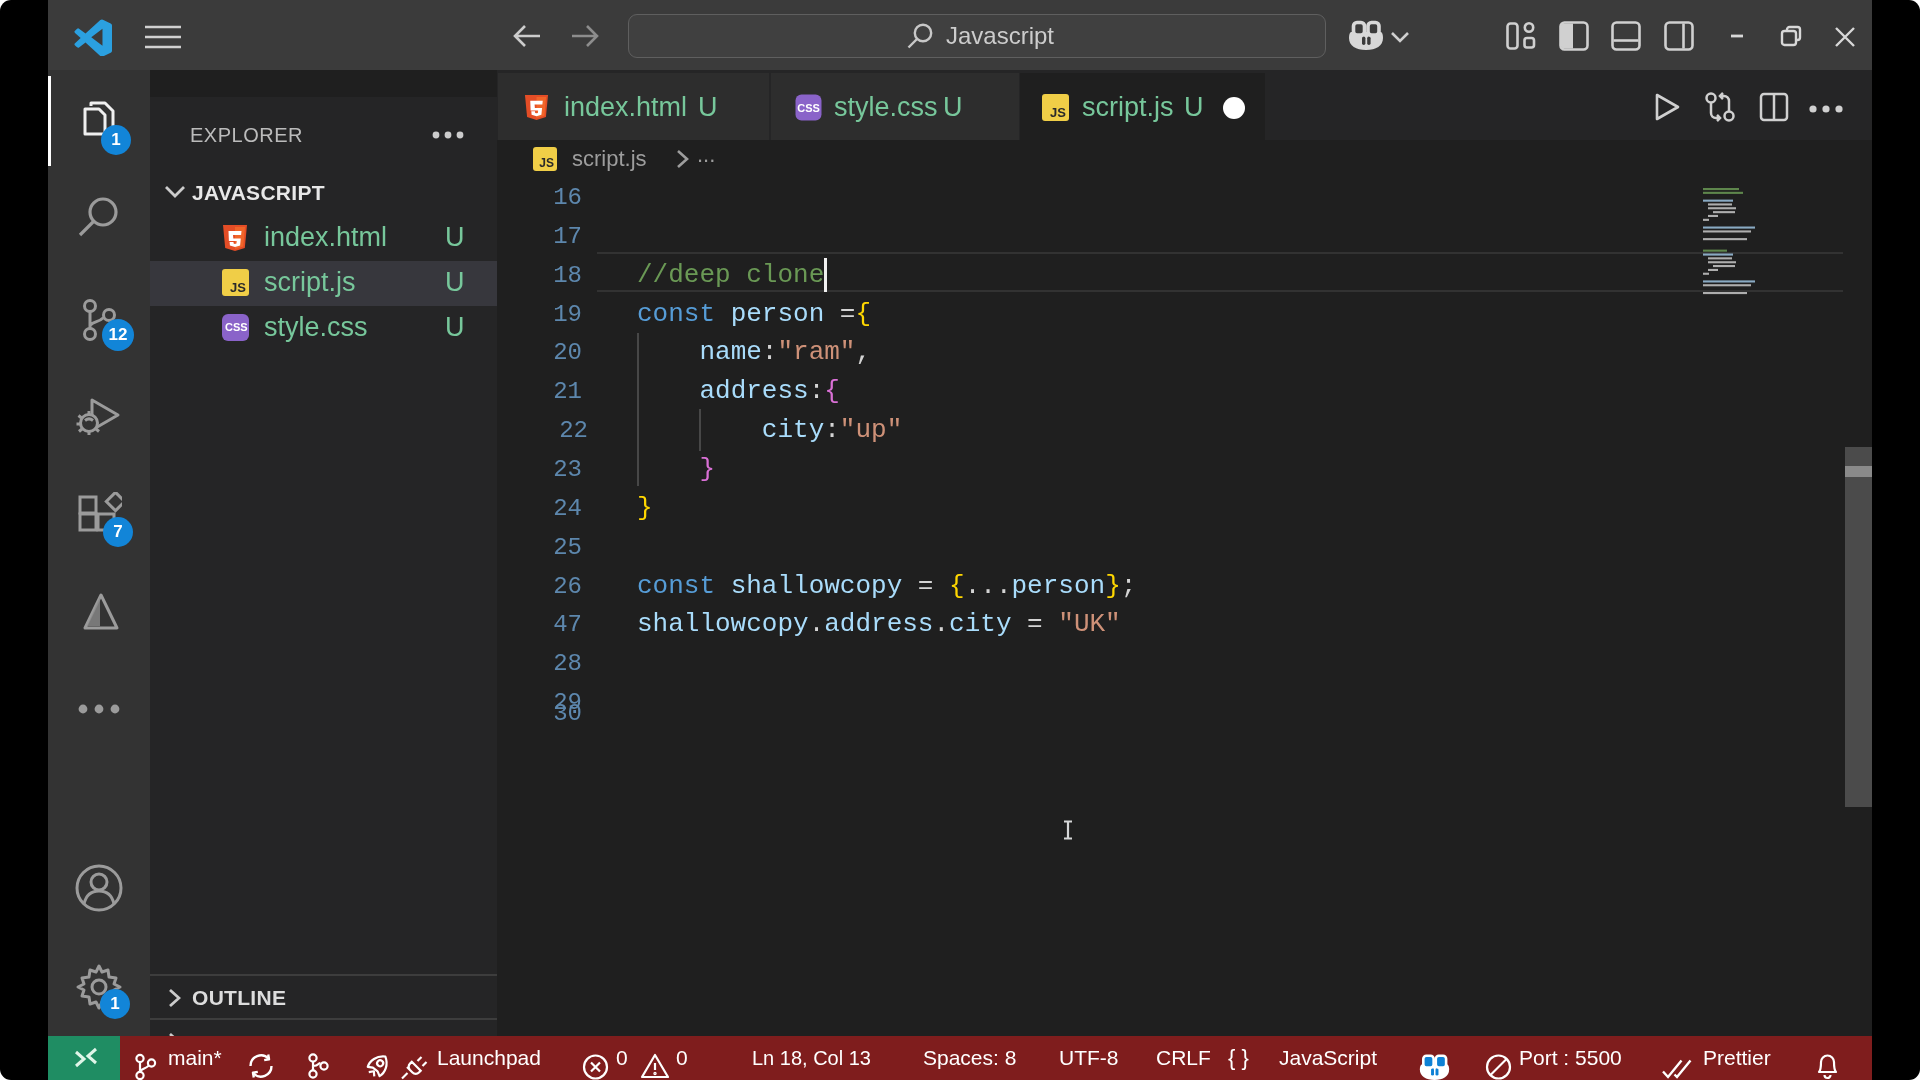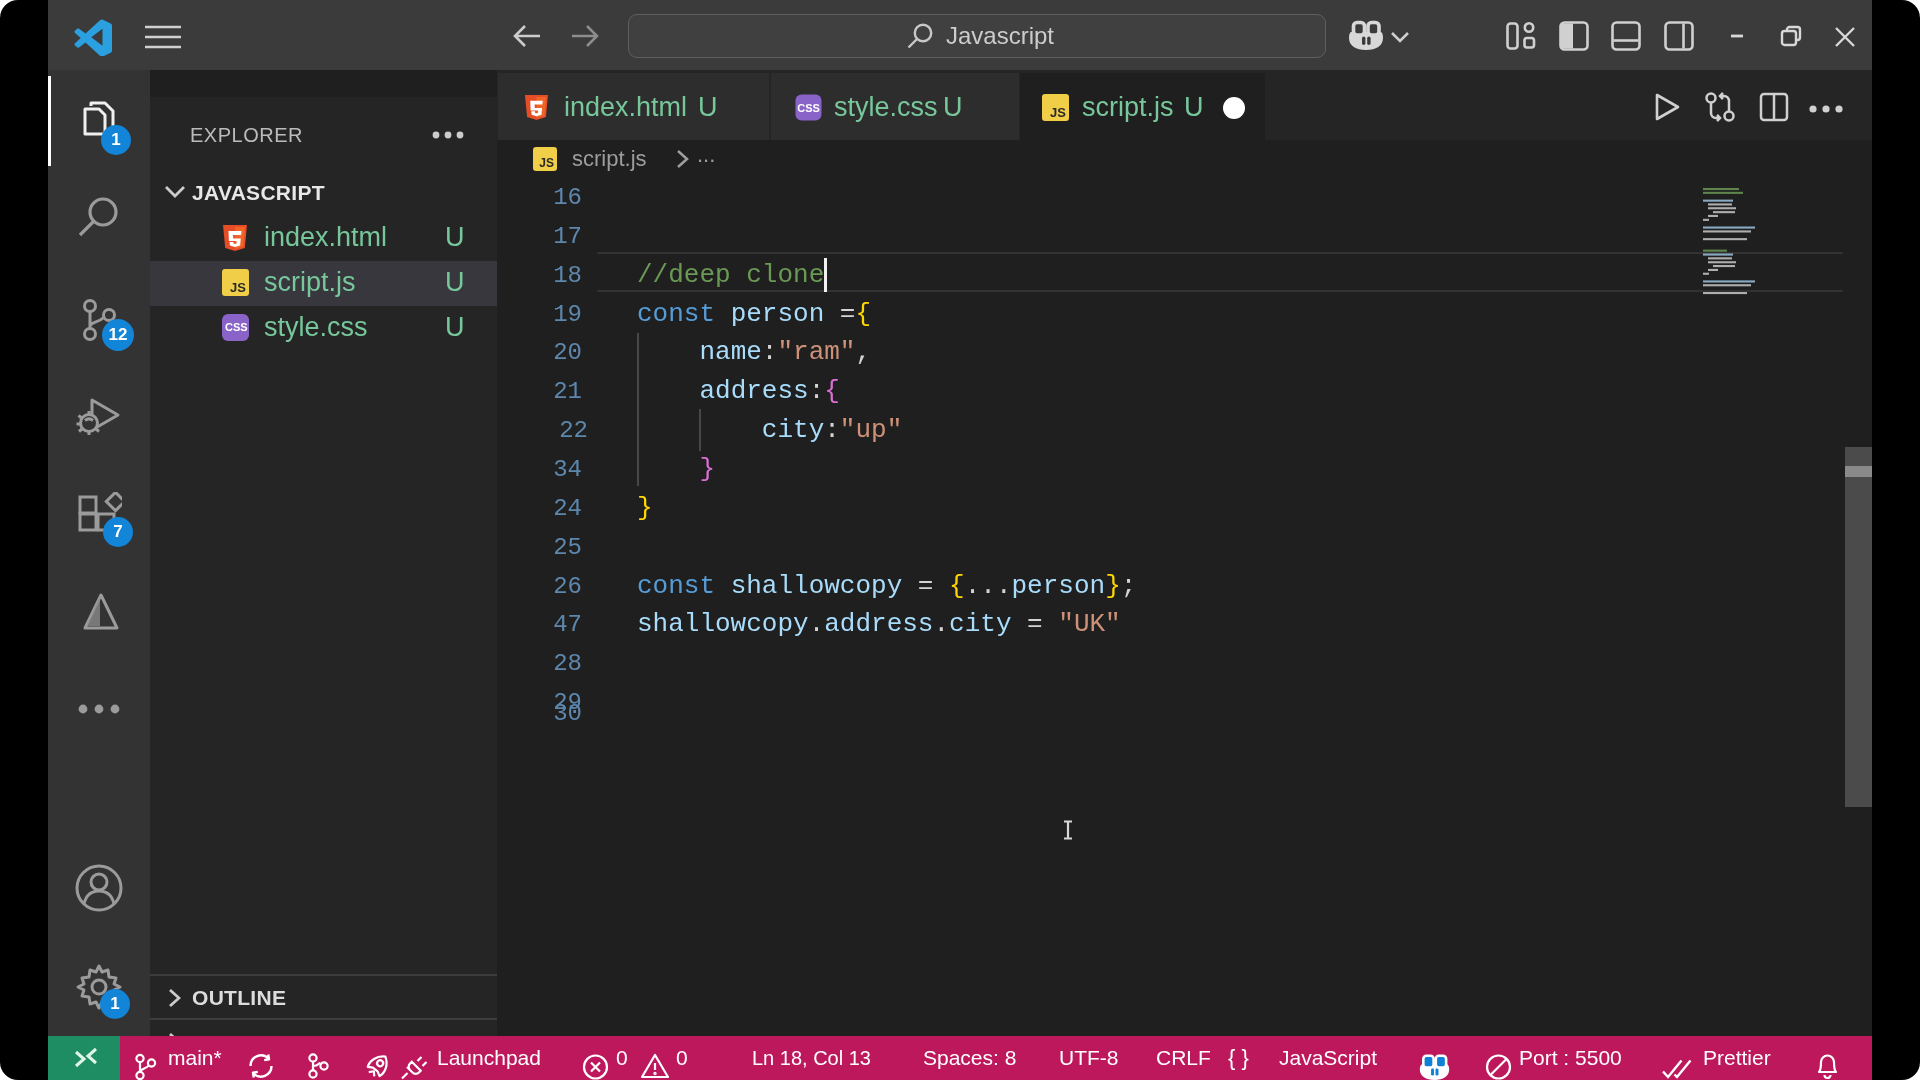--- a/index.html
+++ b/index.html
@@ -1,19 +1,19 @@
 <!DOCTYPE html>
 <html><head>
 <meta charset="utf-8">
 <style>
   * { margin:0; padding:0; box-sizing:border-box; }
   html,body { width:1920px; height:1080px; background:#ffffff; overflow:hidden;
     font-family:"Liberation Sans", sans-serif; }
   .frame { position:absolute; left:0; top:0; width:1920px; height:1080px;
-    background:#000; border-radius:18px; }
+    background:#000; border-radius:11px; }
   .win { position:absolute; left:48px; top:0; width:1824px; height:1080px;
     background:#1f1f1f; overflow:hidden; }
   .abs { position:absolute; }
   
   .titlebar { position:absolute; left:0; top:0; width:1824px; height:70px; background:#3b3b3b; }
   .searchbox { position:absolute; left:580px; top:14px; width:698px; height:44px;
     background:#404040; border:1.5px solid #5f5f5f; border-radius:9px; }
   
   .actbar { position:absolute; left:0; top:70px; width:102px; height:966px; background:#333333; }
   .act-ind { position:absolute; left:0; top:6px; width:3px; height:90px; background:#ffffff; }
@@ -29,21 +29,21 @@
   .tab { position:absolute; top:3px; height:67px; background:#2d2d2d; }
   .tab.active { background:#1f1f1f; }
   .tab-label { font-size:27px; color:#77c79b; }
   .breadcrumb { position:absolute; left:0; top:70px; width:1375px; height:38px; background:#1f1f1f; }
   .code { position:absolute; left:0; top:108px; width:1375px; height:858px; background:#1f1f1f;
     font-family:"Liberation Mono", monospace; font-size:26px; }
   .cl { position:absolute; white-space:pre; line-height:39px; height:39px; color:#d4d4d4; }
   .ln { position:absolute; width:85px; text-align:right; color:#5d87ad; line-height:39px; height:39px;
     font-family:"Liberation Mono", monospace; font-size:24px; }
   
-  .statusbar { position:absolute; left:0; top:1036px; width:1824px; height:44px; background:#be185d;
+  .statusbar { position:absolute; left:0; top:1036px; width:1824px; height:44px; background:#7f1d1d;
     color:#ffffff; font-size:21px;padding-left:7px; }
   .remote { position:absolute; left:0; top:0; width:72px; height:44px; background:#1f8d63; }
   .st { position:absolute; top:0; height:44px; line-height:44px; white-space:pre; }
   svg { display:block; }
 </style>
 </head>
 <body>
 <div class="frame">
 <div class="win">
 
@@ -330,21 +330,21 @@
       <div class="abs" style="left:140px;top:155px;width:1.5px;height:153px;background:#474747"></div>
       <div class="abs" style="left:202px;top:231px;width:1.5px;height:42px;background:#474747"></div>
 
       <div class="ln" style="left:0;top:0">16</div>
       <div class="ln" style="left:0;top:39px">17</div>
       <div class="ln" style="left:0;top:78px">18</div>
       <div class="ln" style="left:0;top:117px">19</div>
       <div class="ln" style="left:0;top:155px">20</div>
       <div class="ln" style="left:0;top:194px">21</div>
       <div class="ln" style="left:6px;top:233px">22</div>
-      <div class="ln" style="left:0;top:272px">34</div>
+      <div class="ln" style="left:0;top:272px">23</div>
       <div class="ln" style="left:0;top:311px">24</div>
       <div class="ln" style="left:0;top:350px">25</div>
       <div class="ln" style="left:0;top:389px">26</div>
       <div class="ln" style="left:0;top:427px">47</div>
       <div class="ln" style="left:0;top:466px">28</div>
       <div class="ln" style="left:0;top:505px">29</div>
       <div class="ln" style="left:0;top:516px">30</div>
 
       <div class="cl" style="left:140px;top:78px"><span style="color:#6A9955">//deep clone</span></div>
       <div class="cl" style="left:140px;top:117px"><span style="color:#569CD6">const</span> <span style="color:#A9DCFB">person</span> =<span style="color:#FFD700">{</span></div>

